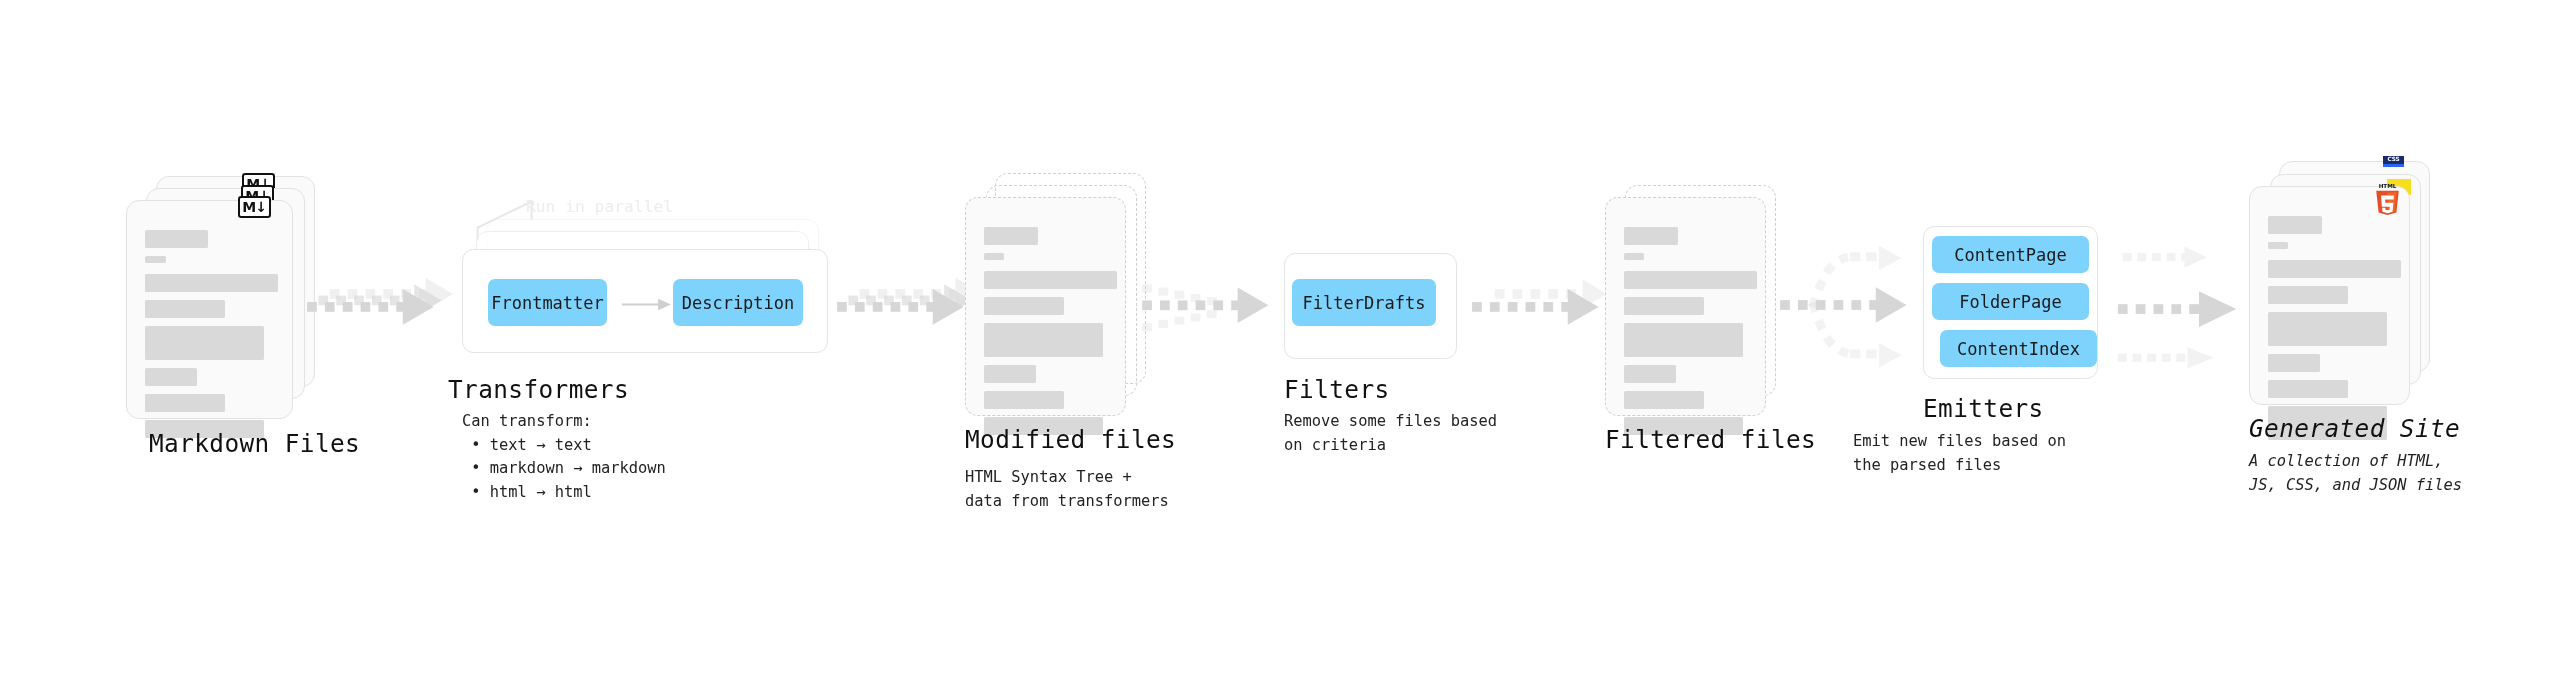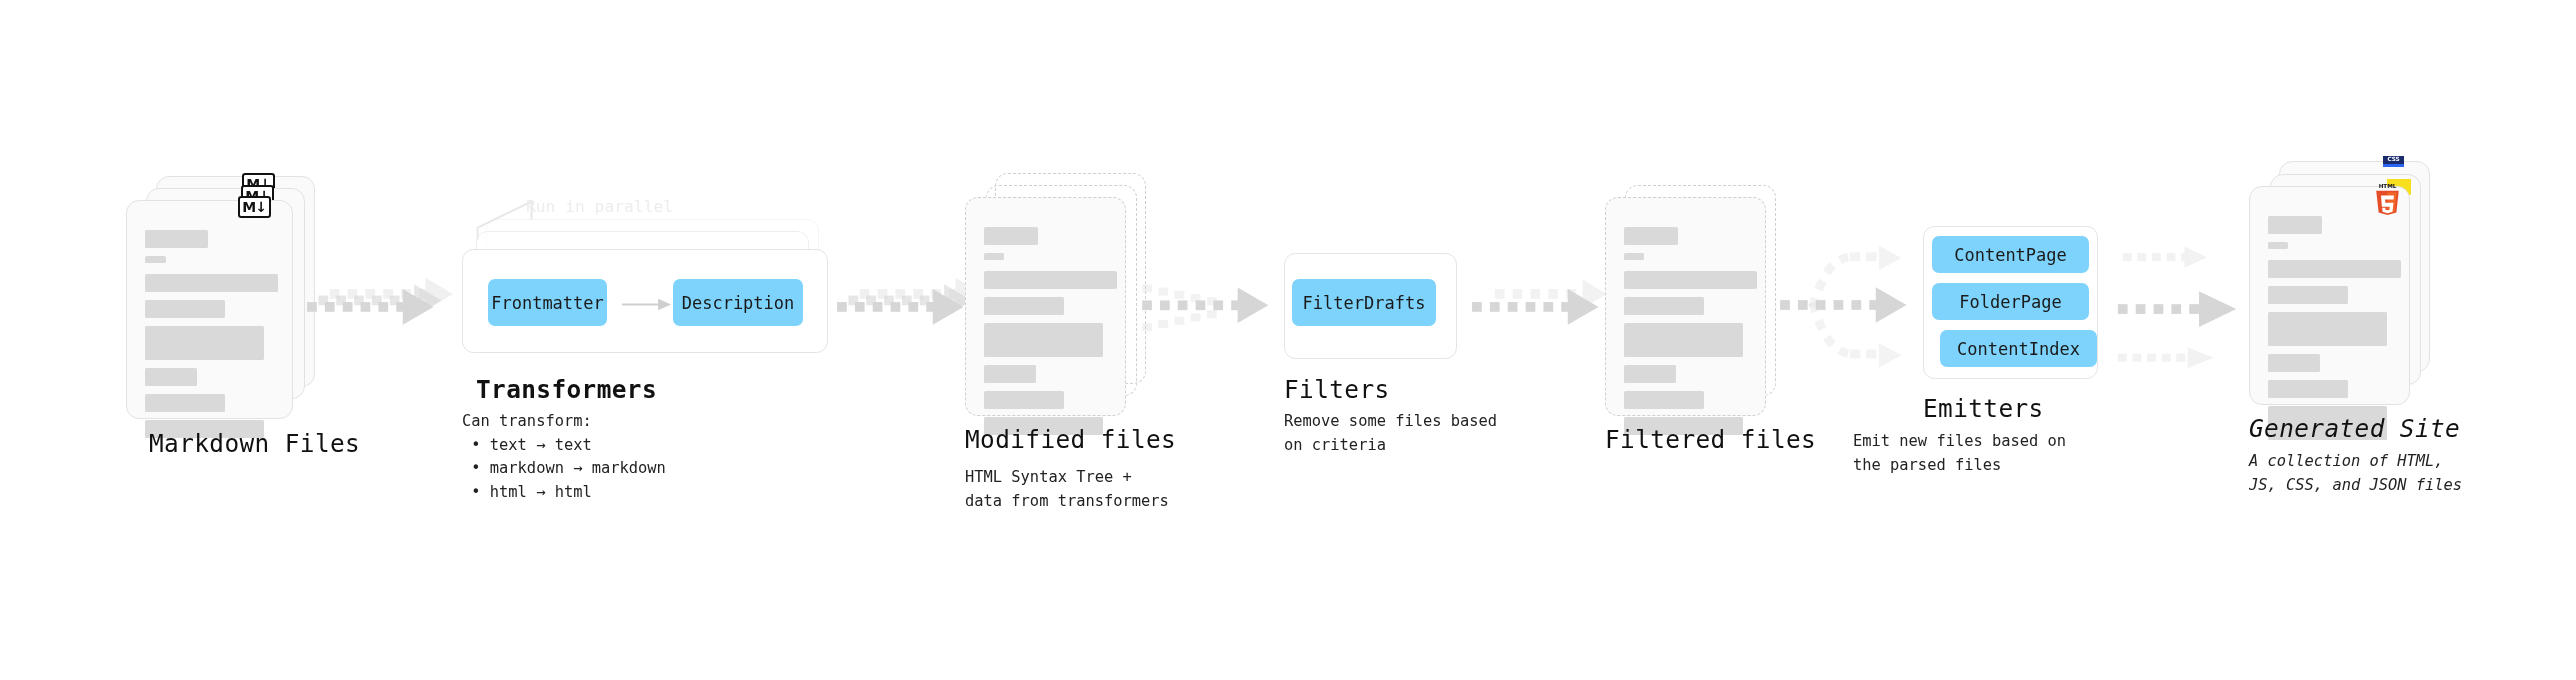--- a/index.html
+++ b/index.html
@@ -185,21 +185,21 @@
 
     <div class="gbox" style="left:462px; top:249px; width:366px; height:104px;"></div>
 
     <div class="chip" style="left:488px; top:279px; width:119px; height:47px;">Frontmatter</div>
     <svg class="abs" style="left:622px; top:293px;" width="59" height="23" viewBox="0 0 72 28">
       <path d="M0 14 L46 14" stroke="#cfcfcf" stroke-width="2.5" fill="none"></path>
       <path d="M44 7 L60 14 L44 21 Z" fill="#cfcfcf"></path>
     </svg>
     <div class="chip" style="left:673px; top:279px; width:130px; height:47px;">Description</div>
 
-    <div class="title" style="left:476px; top:375px;font-weight:bold;">Transformers</div>
+    <div class="title" style="left:448px; top:375px;">Transformers</div>
     <div class="caption" style="left:462px; top:410px;">Can transform:
  • text → text
  • markdown → markdown
  • html → html</div>
   </div>
 
   <svg class="abs" style="left:837px; top:268px;" width="138" height="73" viewBox="0 0 170 90">
     <g fill="#d6d6d6">
       <g opacity="0.35" transform="translate(28,-16)">
         <rect x="0" y="42" width="12" height="12"></rect>

